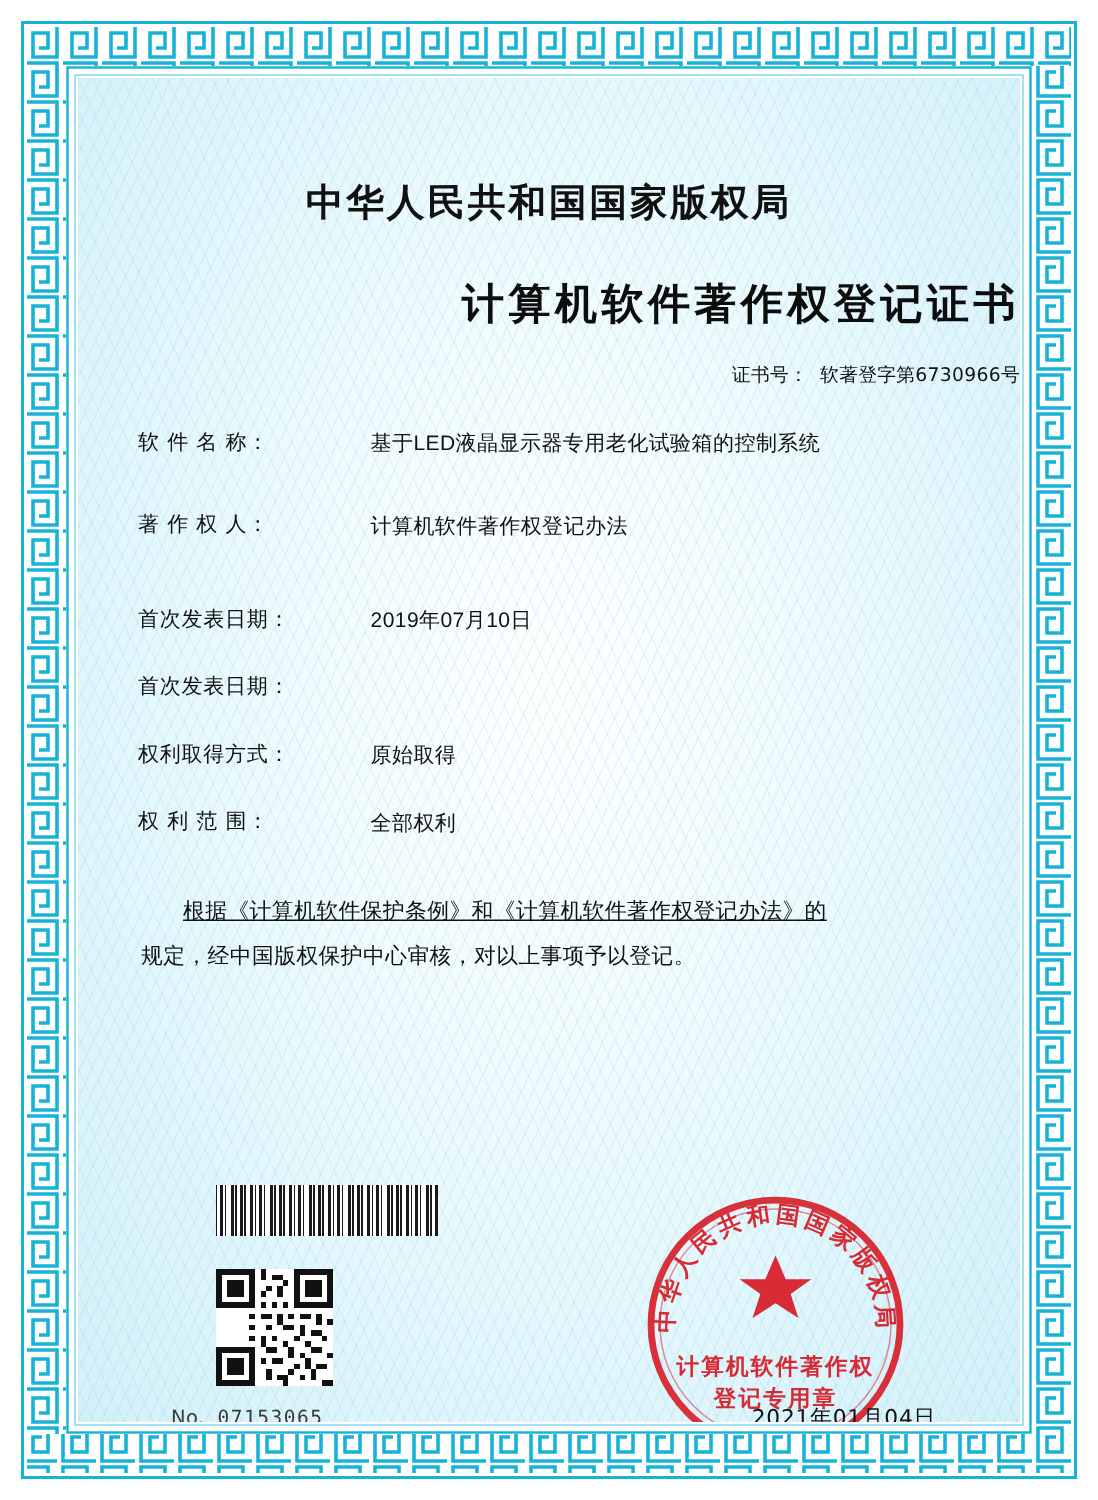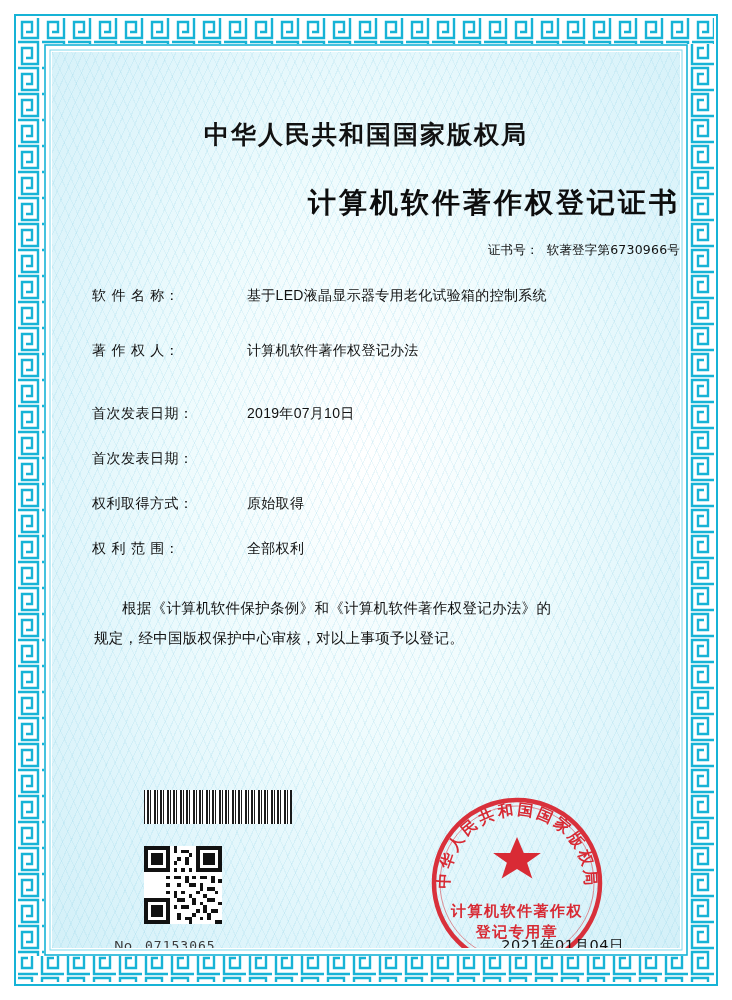--- a/index.html
+++ b/index.html
@@ -129,21 +129,21 @@
     margin-top: 34px;
     padding-left: 42px;
     padding-right: 44px;
     font-size: 14.5px;
     line-height: 2.1;
     color: #111111;
     font-family: "DejaVu Sans", "Liberation Sans", sans-serif;
     letter-spacing: 0.3px;
   }
   .statement p { margin: 0; }
-  .statement .indent { text-indent: 28px; }
+  .statement .indent { text-indent: 28px; text-decoration: underline; }
 
   
   .codes {
     position: absolute;
     left: 92px;
     top: 672px;
     width: 160px;
   }
   .barcode {
     width: 148px;

